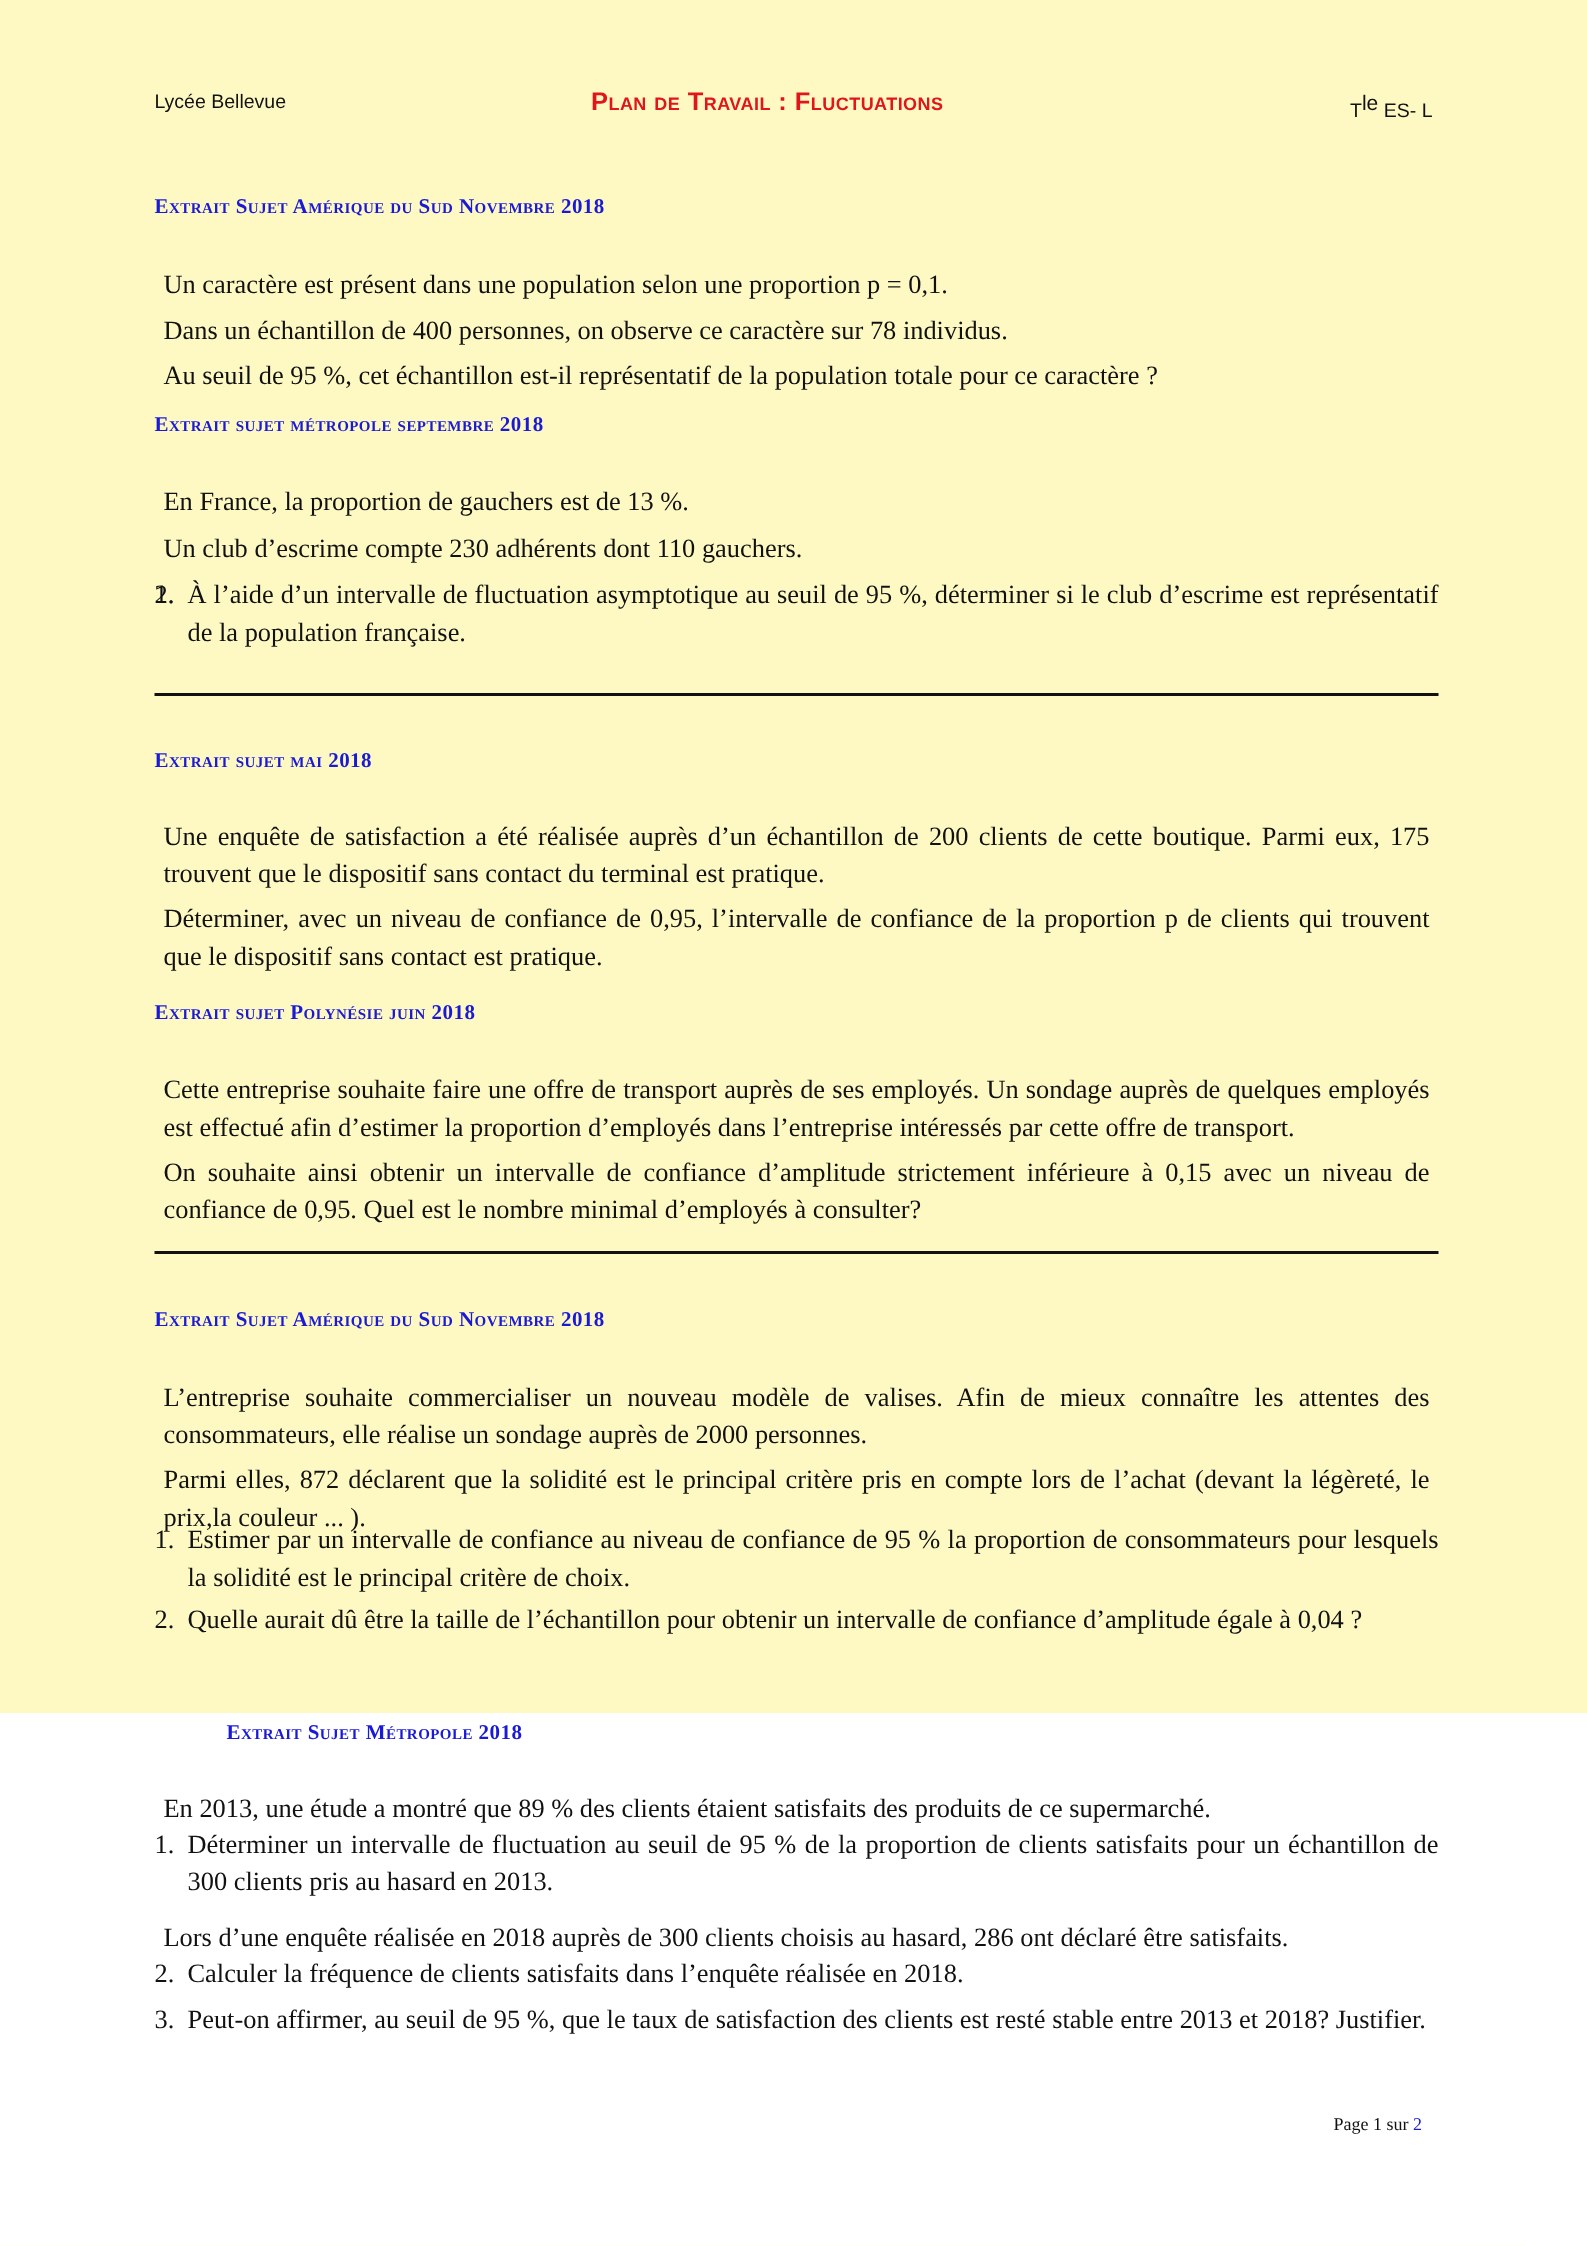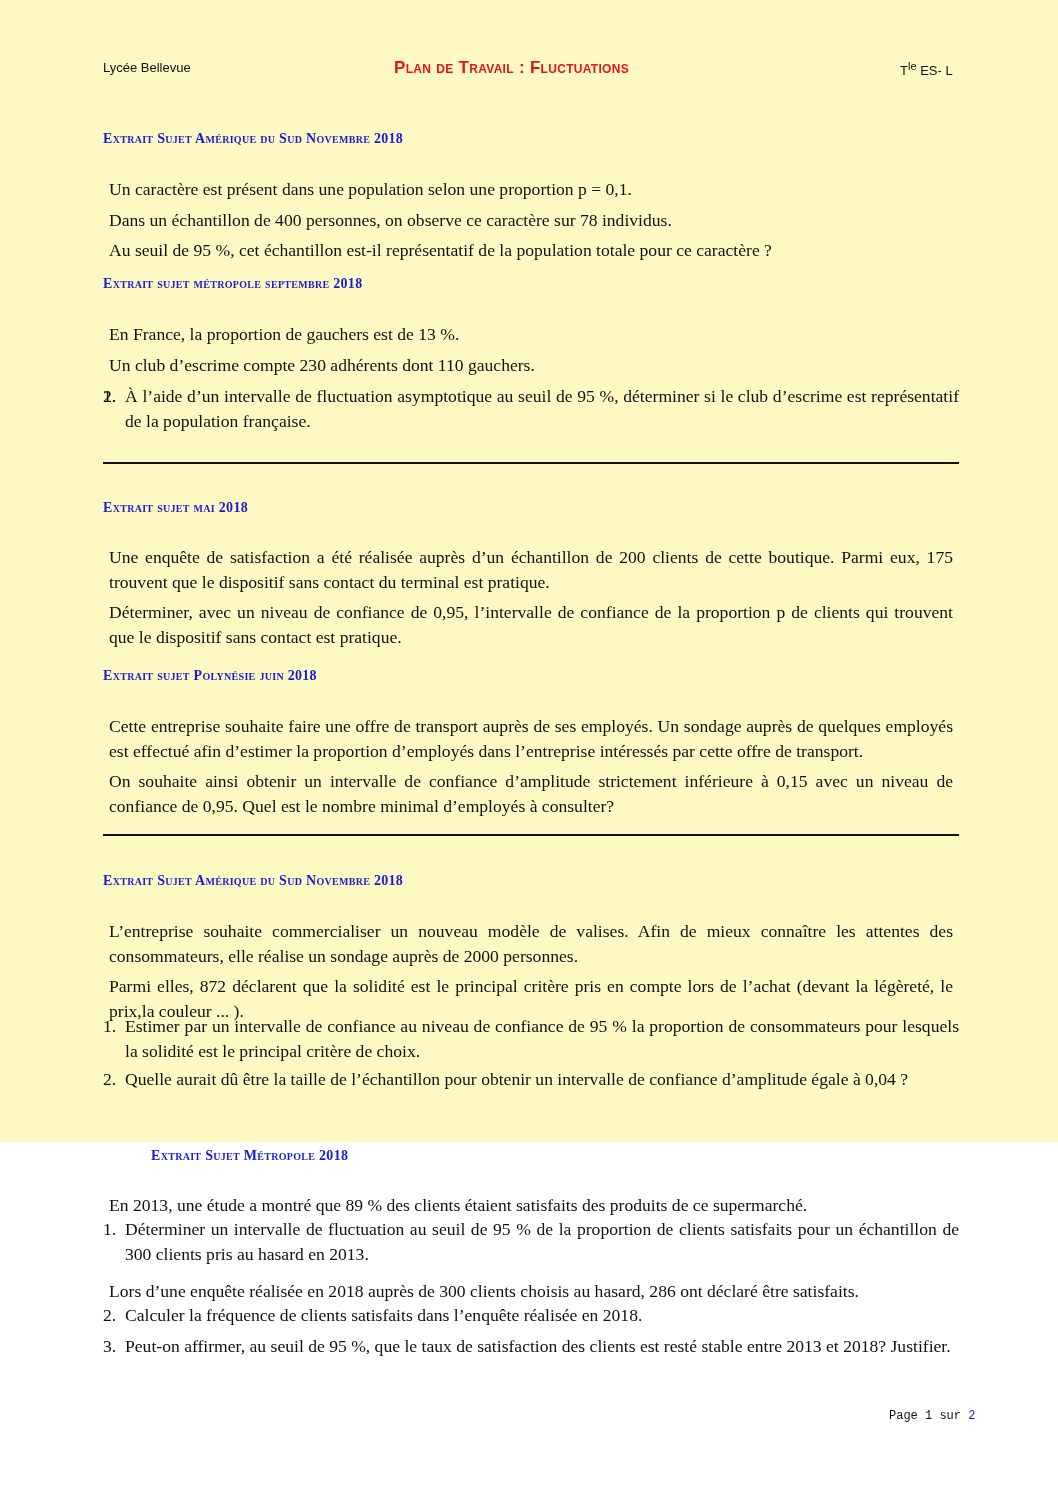--- a/index.html
+++ b/index.html
@@ -2,29 +2,29 @@
 <html><head>
 <meta charset="utf-8">
 <style>
   html, body { margin: 0; padding: 0; background: #ffffff; }
   body { width: 1058px; height: 1497px; position: relative; overflow: hidden; }
   .page { position: absolute; left: 0; top: 0; width: 1058px; height: 1142px; background: #fef9c3; }
   .hdr { position: absolute; top: 60px; font-family: "Liberation Sans", sans-serif; font-size: 13px; color: #111; }
   .hdr-left { left: 103px; }
   .hdr-center { left: 394px; color: #e0161a; font-weight: bold; font-size: 17px; letter-spacing: 0.3px; top: 58px; font-variant: small-caps; }
   .hdr-right { left: 900px; }
-  .hdr-right sup { font-size: 11px; text-align: center; }
+  .hdr-right sup { font-size: 14px; text-align: center; }
   .sec-title { position: absolute; left: 103px; font-family: Liberation Serif, serif; font-weight: bold; color: #1a1ad6; font-size: 14px; font-variant: small-caps; letter-spacing: 0.3px; }
   .txt { position: absolute; left: 103px; width: 856px; font-family: "Liberation Serif", serif; font-size: 17.6px; line-height: 24.5px; color: #111; text-align: justify; }
   .txt p { margin: 6px; }
   ol.q { list-style: none; margin: 0; padding: 0; }
   ol.q li { position: relative; padding-left: 22px; margin: 0; }
   ol.q li .num { position: absolute; left: 0; top: 0; }
   .rule { position: absolute; left: 103px; width: 856px; height: 2px; background: #111; }
-  .footer { position: absolute; left: 889px; top: 1409px; font-family: Liberation Mono, monospace; font-size: 12px; color: #111; }
+  .footer { position: absolute; left: 889px; top: 1409px; font-family: Liberation Serif, serif; font-size: 12px; color: #111; }
   .footer .link { color: #1a1ad6; }
 </style>
 </head>
 <body>
 
 <div class="page">
 
   <div class="hdr hdr-left">Lycée Bellevue</div>
   <div class="hdr hdr-center">Plan de Travail : Fluctuations</div>
   <div class="hdr hdr-right"><span>T</span><sup>le</sup><span> ES- L</span></div>

